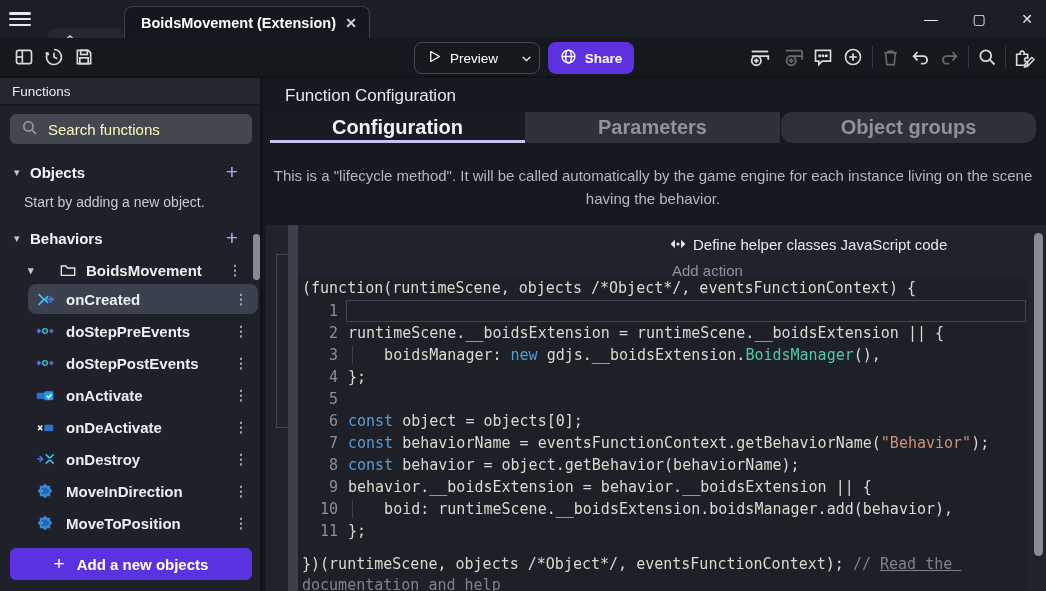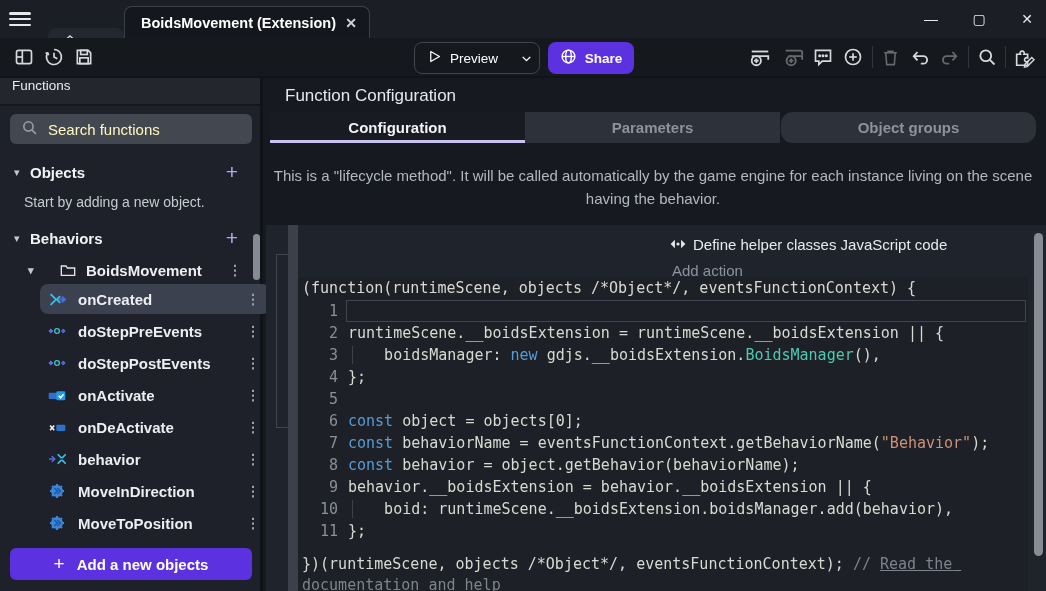--- a/index.html
+++ b/index.html
@@ -29,46 +29,46 @@
   .tdiv{position:absolute;top:8px;width:1px;height:22px;background:#31353d;}
   .btn-preview{position:absolute;left:414px;top:4px;height:32px;width:126px;border:1px solid #41454e;border-radius:8px;display:flex;align-items:center;color:#fff;cursor:pointer;background:#15181d;}
   .btn-preview .seg{display:flex;align-items:center;gap:8px;padding:0 12px;height:100%;}
   .btn-preview .lbl{font-weight:normal;font-size:13.5px;}
   .btn-preview .sep{width:1px;height:100%;background:#41454e;}
   .btn-preview .chev{padding:0 10px;height:100%;display:flex;align-items:center;}
   .btn-share{position:absolute;left:548px;top:4px;height:32px;width:86px;background:var(--accent);border-radius:8px;display:flex;align-items:center;justify-content:center;gap:8px;color:#fff;font-weight:bold;font-size:13.5px;cursor:pointer;}
 
   
   .sidebar{position:absolute;left:0;top:78px;width:263px;height:513px;background:#1e2129;border-right:3px solid #101318;}
-  .sb-header{position:absolute;left:0;top:0;width:260px;height:28px;background:#23262d;border-bottom:2px solid #15171c;display:flex;padding-left:12px;color:#e9ebee;font-size:13.5px;}
+  .sb-header{position:absolute;left:0;top:0;width:260px;height:28px;background:#23262d;border-bottom:2px solid #15171c;display:flex;align-items:center;padding-left:12px;color:#e9ebee;font-size:13.5px;}
   .sb-search{position:absolute;left:10px;top:36px;width:242px;height:30px;background:#43474f;border-radius:6px;display:flex;align-items:center;gap:10px;padding-left:11px;cursor:text;}
   .sb-search .ph{color:#fef9c3;font-size:15px;}
   .sb-section{position:absolute;left:0;width:260px;height:28px;display:flex;align-items:center;cursor:pointer;}
   .sb-section .chev{width:14px;margin-left:14px;color:#c3c8cf;font-size:11px;}
   .sb-section .ttl{font-size:15px;font-weight:bold;color:#f1f3f5;margin-left:2px;}
   .sb-section .plus{margin-left:auto;margin-right:22px;color:#b5a4ee;font-size:21px;font-weight:400;cursor:pointer;}
   .sb-empty{position:absolute;left:24px;color:#c6cad1;font-size:14px;}
   .sb-group{position:absolute;left:0;width:260px;height:28px;display:flex;align-items:center;color:#eceef1;font-size:15px;font-weight:bold;cursor:pointer;}
   .sb-group .chev{width:14px;margin-left:28px;color:#c3c8cf;font-size:11px;}
-  .sb-item{position:absolute;left:28px;width:230px;height:30px;display:flex;align-items:center;border-radius:8px;cursor:pointer;color:#eceef1;font-size:15px;font-weight:bold;margin-left:12px;}
+  .sb-item{position:absolute;left:28px;width:230px;height:30px;display:flex;align-items:center;border-radius:8px;cursor:pointer;color:#eceef1;font-size:15px;font-weight:bold;}
   .sb-item.sel{background:#3c4150;}
   .sb-item .ficon{width:18px;height:16px;margin-left:8px;margin-right:12px;display:flex;align-items:center;justify-content:center;}
   .kebab{margin-left:auto;margin-right:10px;color:#9aa0aa;font-size:14px;letter-spacing:0;cursor:pointer;}
   .sb-group .kebab{margin-right:18px;}
   .folder{margin-left:18px;margin-right:10px;display:flex;}
   .btn-addfn{position:absolute;left:10px;top:470px;width:242px;height:32px;background:var(--accent);border-radius:6px;display:flex;align-items:center;justify-content:center;gap:12px;color:#fff;font-size:15px;font-weight:bold;cursor:pointer;}
   .btn-addfn .p{font-size:19px;font-weight:400;}
   .sb-scroll{position:absolute;left:253px;top:156px;width:7px;height:46px;border-radius:4px;background:#868b93;cursor:pointer;}
 
   
   .main{position:absolute;left:266px;top:78px;width:780px;height:513px;background:#16191f;}
   .m-header{position:absolute;left:15px;top:0;width:776px;height:28px;display:flex;align-items:flex-end;padding-left:0;color:#e6e9ec;font-size:17px;}
   .m-header span{margin-left:4px;}
   .m-tabs{position:absolute;left:4px;top:34px;width:766px;height:31px;display:flex;}
-  .m-tab{flex:1;display:flex;align-items:center;justify-content:center;font-size:15px;font-weight:bold;color:#8d929b;background:#2d313a;cursor:pointer;position:relative;}
+  .m-tab{flex:1;display:flex;align-items:center;justify-content:center;font-size:20px;font-weight:bold;color:#8d929b;background:#2d313a;cursor:pointer;position:relative;}
   .m-tab.active{background:#181b21;color:#f2f3f5;}
   .m-tab.active::after{content:'';position:absolute;left:0;right:0;bottom:0;height:3px;background:var(--accent-light);}
   .m-tab.bl{border-left:1px solid #181b21;border-radius:12px;}
   .m-desc{position:absolute;left:4px;top:86px;width:766px;text-align:center;color:#b3b7bf;font-size:15px;line-height:23px;}
 
   
   .events{position:absolute;left:0;top:147px;width:780px;height:366px;background:#1f232b;}
   .ev-bracket{position:absolute;left:10px;top:29px;width:12px;height:174px;border-left:1px solid #40454e;border-top:1px solid #40454e;border-bottom:1px solid #40454e;}
   .ev-rail{position:absolute;left:22px;top:0;width:10px;height:366px;background:#3b404b;cursor:grab;}
   .ev-addcond{position:absolute;left:32px;top:4px;width:370px;height:37px;background:#474b57;display:flex;align-items:center;padding-left:14px;color:#9ba1ad;font-size:15px;cursor:pointer;}
@@ -347,21 +347,21 @@
       <span class="kebab">⋮</span>
     </div>
 
     <div class="sb-item" style="top:366px">
       <span class="ficon">
         <svg width="17" height="14" viewBox="0 0 24 18" fill="none" stroke-linecap="round">
             <path d="M1 9 h6 M4.5 5.5 L8 9 L4.5 12.5" stroke="#4f6fe0" stroke-width="2.2"></path>
             <path d="M13 3 l4 4 M23 3 l-4 4 M13 15 l4 -4 M23 15 l-4 -4" stroke="#3bbfe8" stroke-width="2.4"></path>
           </svg>
       </span>
-      <span>behavior</span>
+      <span>onDestroy</span>
       <span class="kebab">⋮</span>
     </div>
 
     <div class="sb-item" style="top:398px">
       <span class="ficon">
         <svg width="16" height="16" viewBox="0 0 24 24">
             <circle cx="12" cy="12" r="9" fill="#3a87d8"></circle>
             <path d="M12 1.5 v4 M12 18.5 v4 M1.5 12 h4 M18.5 12 h4 M4.5 4.5 l2.8 2.8 M16.7 16.7 l2.8 2.8 M4.5 19.5 l2.8 -2.8 M16.7 7.3 l2.8 -2.8" stroke="#3a87d8" stroke-width="3"></path>
             <path d="M8 7.5 L12.5 12 L8 16.5 M12.5 7.5 L17 12 L12.5 16.5" stroke="#1e56a8" stroke-width="2.4" fill="none"></path>
           </svg>

